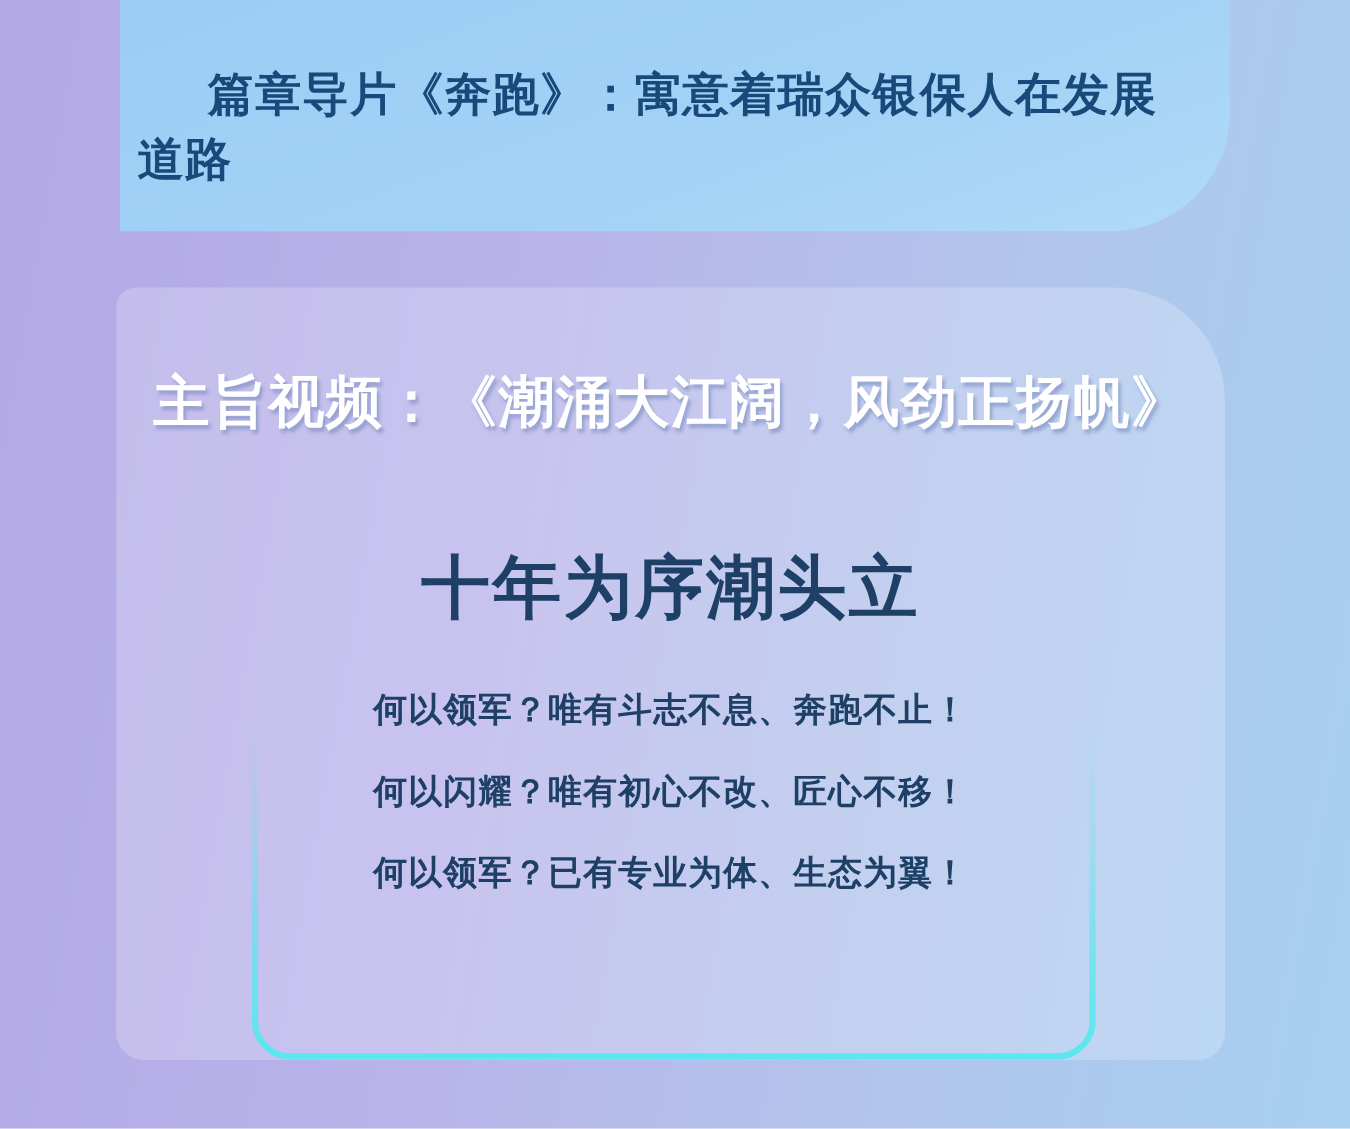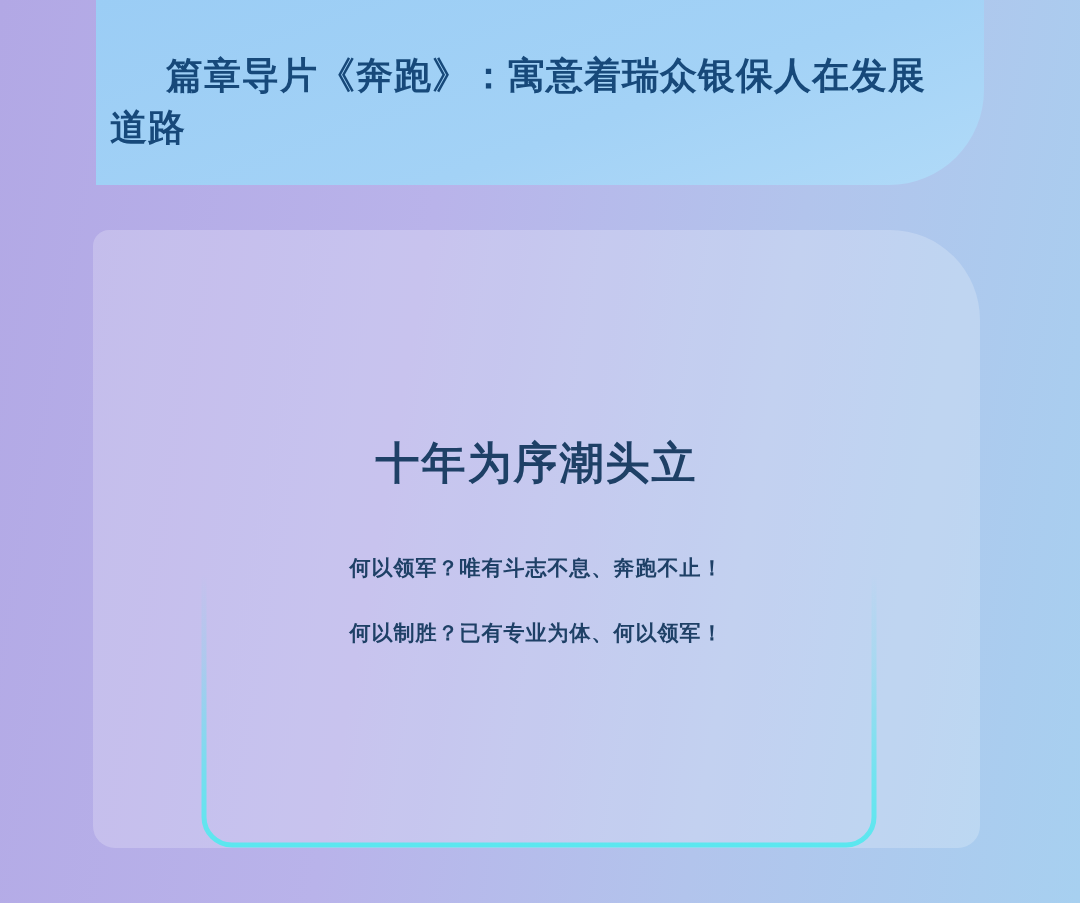--- a/index.html
+++ b/index.html
@@ -41,35 +41,35 @@
     color:#ffffff;
     font-size:45px;
     letter-spacing:1px;
     text-shadow:2px 3px 3px rgba(120,140,190,0.65);
   }
   .headline{
     position:absolute;
     top:204px;left:0;width:100%;
     text-align:center;
     color:#1e4066;
-    font-size:44px;
+    font-size:55px;
     letter-spacing:2px;
   }
   .slogans{
     position:absolute;
     top:536px;left:0;width:100%;
     top:536px;
   }
   .card .slogans{ top:306px; }
   .slogan{
     height:65px;
     line-height:65px;
     text-align:center;
     color:#1e4066;
-    font-size:21px;
+    font-size:27px;
     letter-spacing:1px;
     font-family:Liberation Serif, serif;
   }
   .cyan-frame{
     position:absolute;
     left:108px;top:120px;
     width:676px;height:498px;
     pointer-events:none;
   }
 </style>
@@ -90,23 +90,25 @@
           <stop offset="0%" stop-color="#5ae7ef" stop-opacity="0"></stop>
           <stop offset="45%" stop-color="#5ae7ef" stop-opacity="0"></stop>
           <stop offset="62%" stop-color="#5ae7ef" stop-opacity="0.22"></stop>
           <stop offset="85%" stop-color="#5ae7ef" stop-opacity="0.75"></stop>
           <stop offset="100%" stop-color="#5ae7ef" stop-opacity="1"></stop>
         </linearGradient>
       </defs>
       <rect x="3" y="3" width="670" height="492" rx="28" ry="28" fill="none" stroke="url(#cyanFade)" stroke-width="5"></rect>
     </svg>
 
+    <div class="card-title">主旨视频：《潮涌大江阔，风劲正扬帆》</div>
 
     <div class="headline">十年为序潮头立</div>
 
     <div class="slogans">
       <div class="slogan">何以领军？唯有斗志不息、奔跑不止！</div>
-      <div class="slogan">何以制胜？已有专业为体、何以领军！</div>
+      <div class="slogan">何以闪耀？唯有初心不改、匠心不移！</div>
+      <div class="slogan">何以领军？已有专业为体、生态为翼！</div>
     </div>
 
   </div>
 
 </div>
 
 </body></html>

